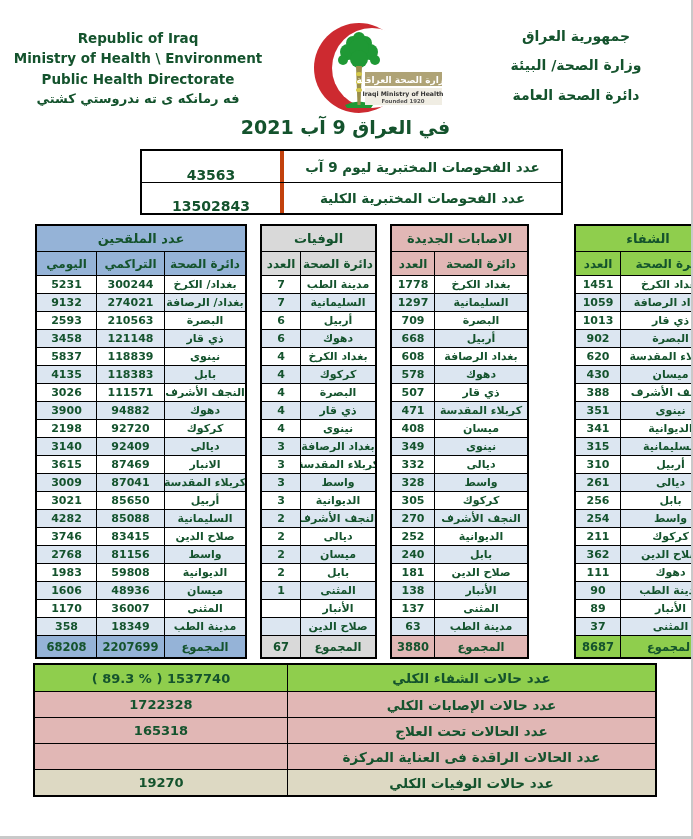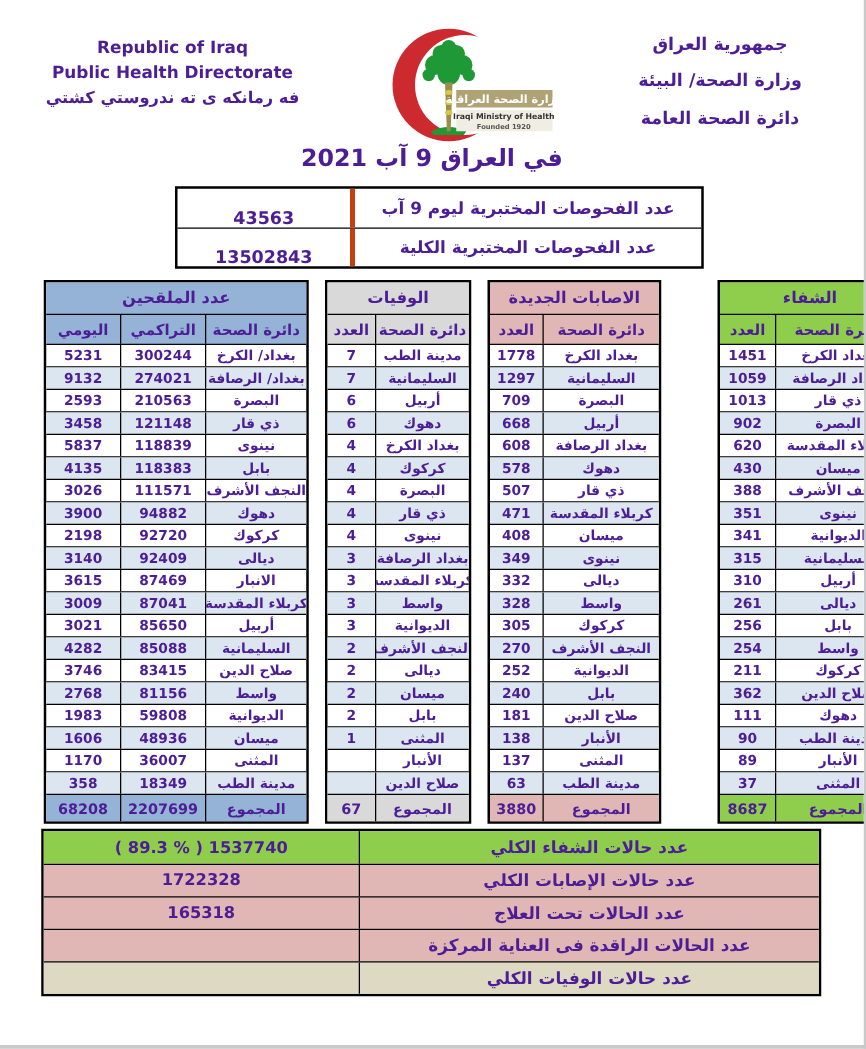--- a/index.html
+++ b/index.html
@@ -1,19 +1,19 @@
 <!DOCTYPE html>
 <html lang="ar"><head>
 <meta charset="utf-8">
 <style>
   * { margin:0; padding:0; box-sizing:border-box; }
   body { background:#e8e8e8; font-family:"DejaVu Sans", sans-serif; }
   .page {
     width:693px; height:839px; background:#ffffff; margin:0 auto;
-    font-weight:bold; color:#4c1d95; overflow:hidden; position:relative;
+    font-weight:bold; color:#14532d; overflow:hidden; position:relative;
     border-right:2px solid #c9c9c9; border-bottom:3px solid #c9c9c9;
   }
   
   .hdr { display:flex; justify-content:space-between; padding:16px 30px 0 12px; height:112px; }
   .hdr-left { width:252px; text-align:center; font-size:13.5px; line-height:1.5; padding-top:12px; }
   .hdr-left .ku { font-size:13px; direction:rtl; }
   .logo-wrap { width:150px; height:102px; }
   .hdr-right { width:170px; text-align:center; direction:rtl; font-size:14px; line-height:2.1; padding-top:6px; }
   
   .title-block { text-align:center; direction:rtl; margin-top:4px; }
@@ -57,20 +57,21 @@
   .sum-value { flex:1; display:flex; align-items:center; justify-content:center; direction:ltr; font-size:13px; }
 </style>
 </head>
 <body>
 
 <div class="page">
 
   <div class="hdr">
     <div class="hdr-left">
       <div>Republic of Iraq</div>
+      <div>Ministry of Health \ Environment</div>
       <div>Public Health Directorate</div>
       <div class="ku">فه رمانكه ى ته ندروستي كشتي</div>
     </div>
 
     <div class="logo-wrap">
       <svg viewBox="0 0 150 100" width="150" height="100">
         <circle cx="56" cy="52" r="45" fill="#CD2A30"></circle>
         <circle cx="69" cy="52" r="40" fill="#ffffff"></circle>
         <g fill="#1F9935">
           <circle cx="56" cy="22" r="6"></circle>
@@ -526,16 +527,17 @@
       </div>
       <div class="sum-row" style="background: rgb(225, 183, 181);">
         <div class="sum-label">عدد الحالات تحت العلاج</div>
         <div class="sum-value">165318</div>
       </div>
       <div class="sum-row" style="background: rgb(225, 183, 181);">
         <div class="sum-label">عدد الحالات الراقدة فى العناية المركزة</div>
       </div>
       <div class="sum-row" style="background: rgb(221, 217, 195);">
         <div class="sum-label">عدد حالات الوفيات الكلي</div>
+        <div class="sum-value">19270</div>
       </div>
     </div>
 
 </div>
 
 </body></html>

